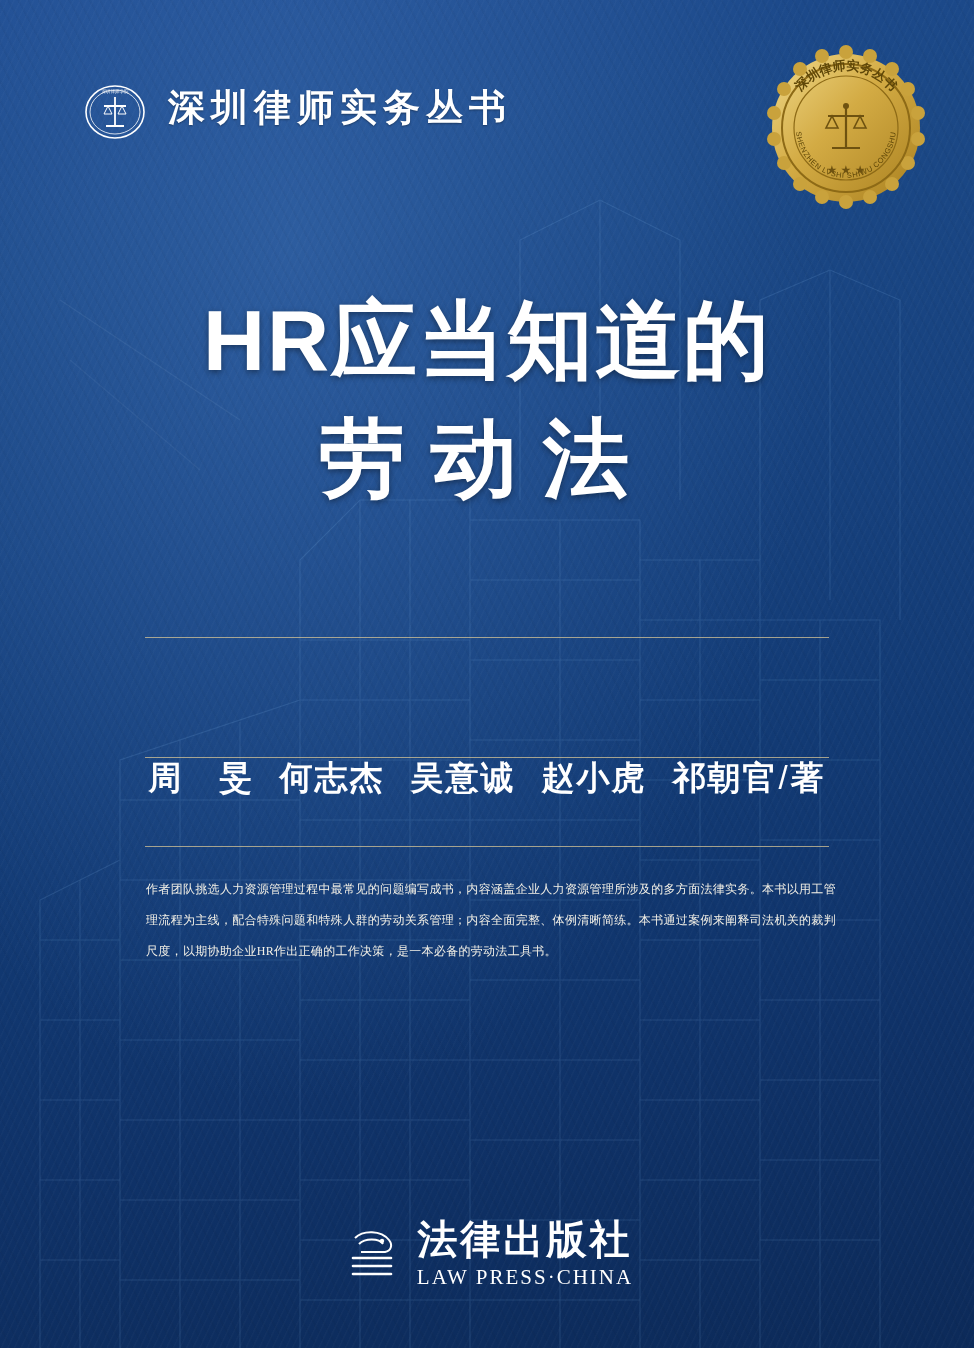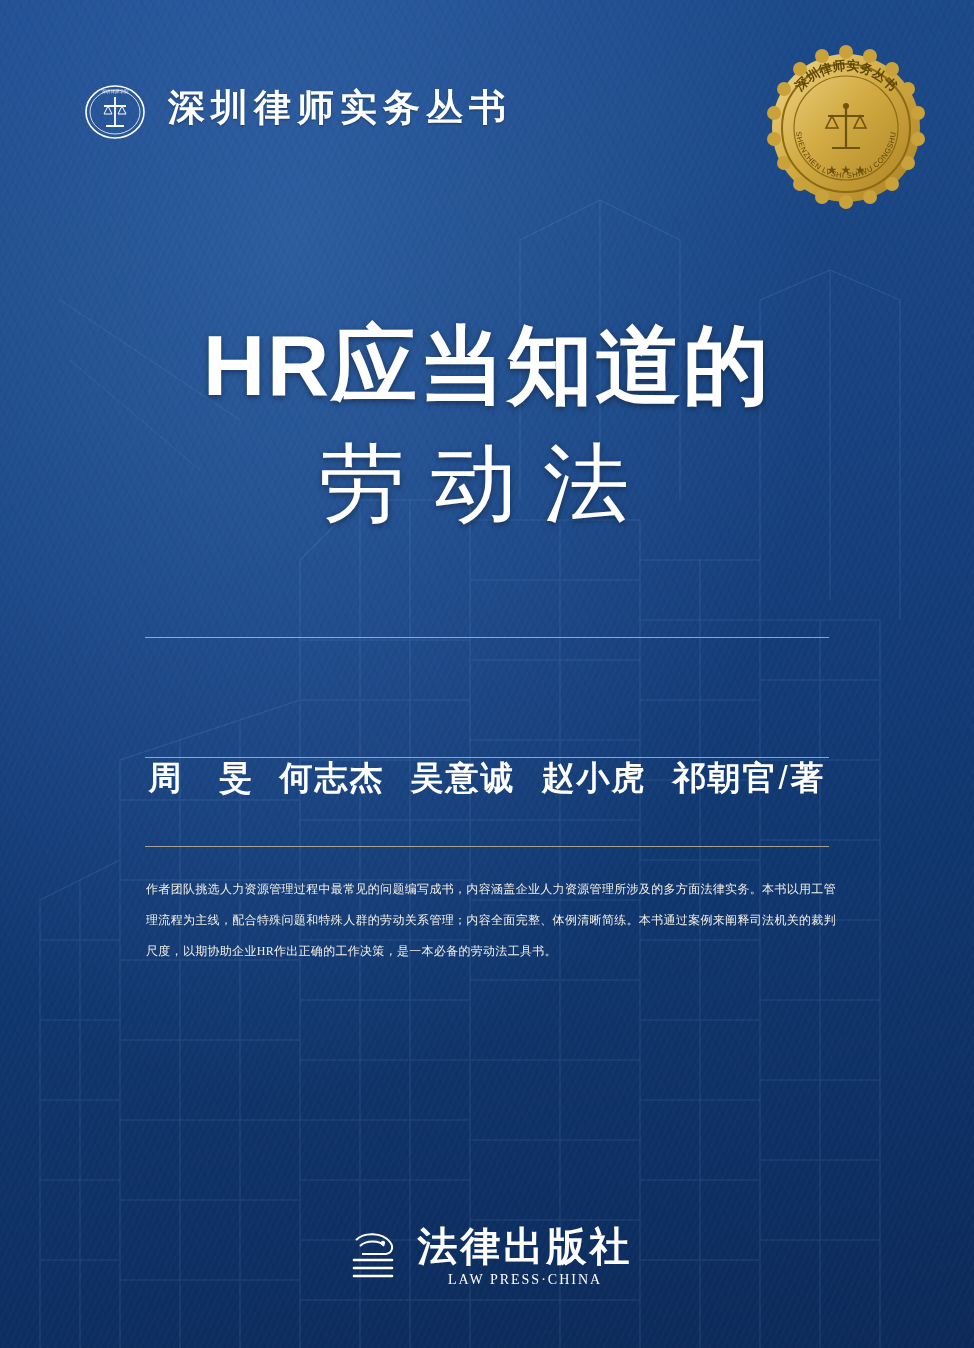--- a/index.html
+++ b/index.html
@@ -70,37 +70,37 @@
     top: 36px;
     right: 48px;
     width: 160px;
     height: 182px;
   }
   .seal svg { display: block; }
 
   
   .title-block {
     position: absolute;
-    top: 313px;
+    top: 288px;
     left: 0;
     width: 974px;
     text-align: center;
   }
   .title-main {
     font-size: 86px;
     font-weight: bold;
     letter-spacing: 2px;
     line-height: 104px;
     color: #ffffff;
     text-shadow: 0 2px 6px rgba(0,0,0,0.40);
   }
   .title-sub {
     margin-top: 14px;
     font-size: 86px;
-    font-weight: normal;
+    font-weight: bold;
     letter-spacing: 26px;
     line-height: 104px;
     color: #ffffff;
     text-shadow: 0 2px 6px rgba(0,0,0,0.40);
   }
 
   
   .rule {
     position: absolute;
     left: 145px;
@@ -173,21 +173,21 @@
   .publisher-cn {
     font-size: 40px;
     font-weight: bold;
     letter-spacing: 3px;
     color: #ffffff;
     line-height: 44px;
   }
   .publisher-en {
     margin-top: 4px;
     font-family: "Liberation Serif", serif;
-    font-size: 14px;
+    font-size: 21px;
     letter-spacing: 2px;
     color: #ffffff;
   }
   .pub-text-col { display: flex; flex-direction: column; }
 </style>
 </head>
 <body>
 
 <div id="cover">
 

